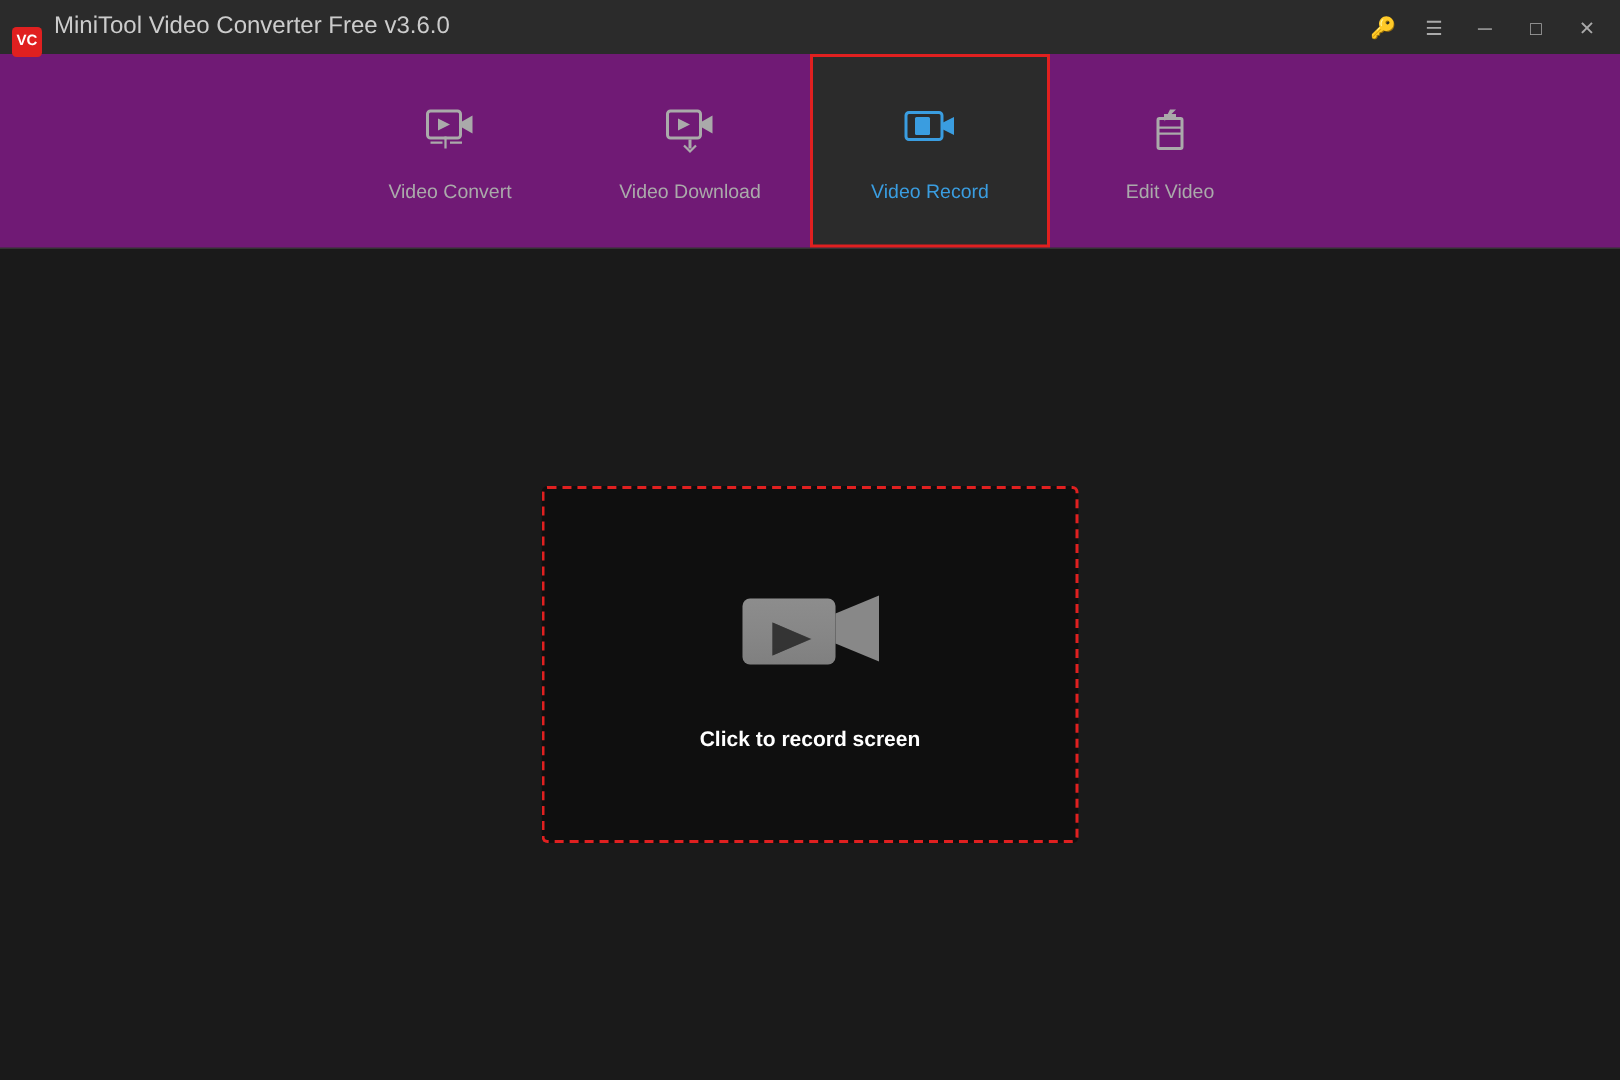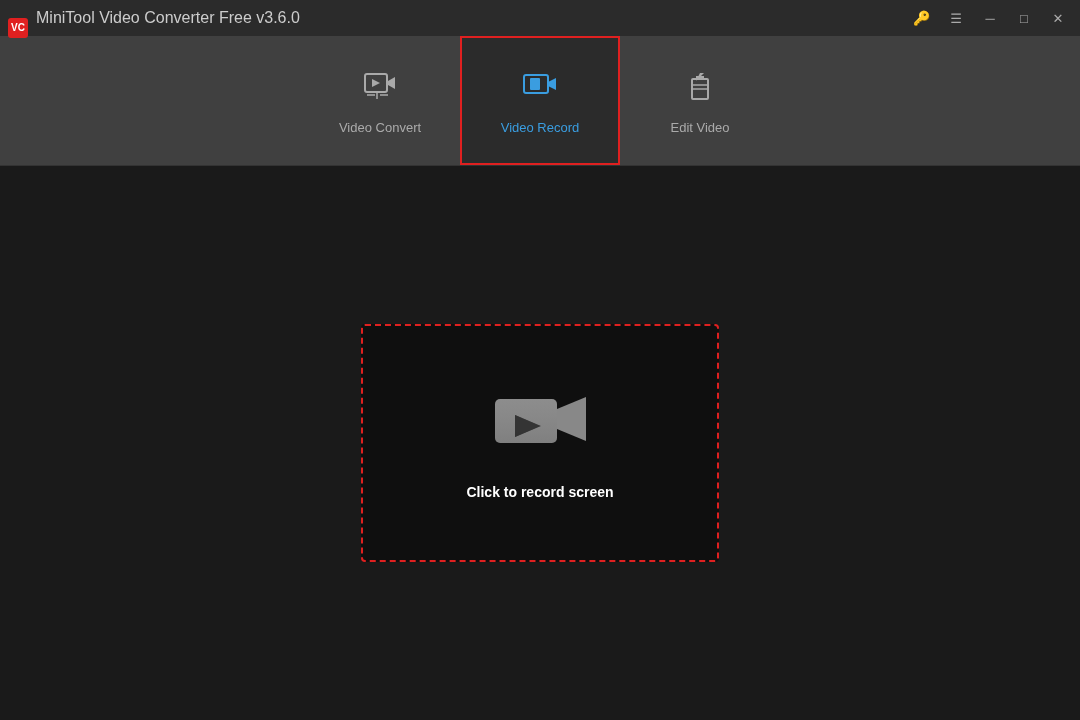--- a/index.html
+++ b/index.html
@@ -71,21 +71,21 @@
     }
 
     .key-icon {
       color: #c8a43a;
       font-size: 14px;
     }
 
     
     .nav-bar {
       display: flex;
-      background: #404040;
+      background: #701a75;
       height: 130px;
       align-items: center;
       justify-content: center;
       gap: 0;
       border-bottom: 1px solid #333;
     }
 
     .nav-tab {
       display: flex;
       flex-direction: column;
@@ -207,20 +207,32 @@
         <rect x="3" y="7" width="22" height="18" rx="2" stroke="#aaa" stroke-width="2" fill="none"></rect>
         <path d="M10 12 L10 20 L18 16 Z" fill="#aaa"></path>
         <path d="M26 14 L33 10 L33 22 L26 18 Z" fill="#aaa"></path>
         <path d="M5 28 L13 28 M18 28 L26 28" stroke="#aaa" stroke-width="1.5"></path>
         <path d="M15 24 L15 32" stroke="#aaa" stroke-width="1.5"></path>
       </svg>
     </span>
     <span class="tab-label">Video Convert</span>
   </div>
 
+  <div class="nav-tab">
+    <span class="tab-icon">
+      <svg class="tab-svg" viewBox="0 0 36 36" fill="none" xmlns="http://www.w3.org/2000/svg">
+        <rect x="3" y="7" width="22" height="18" rx="2" stroke="#aaa" stroke-width="2" fill="none"></rect>
+        <path d="M10 12 L10 20 L18 16 Z" fill="#aaa"></path>
+        <path d="M26 14 L33 10 L33 22 L26 18 Z" fill="#aaa"></path>
+        <path d="M18 26 L18 32" stroke="#aaa" stroke-width="2"></path>
+        <path d="M14 30 L18 34 L22 30" stroke="#aaa" stroke-width="1.5" fill="none"></path>
+      </svg>
+    </span>
+    <span class="tab-label">Video Download</span>
+  </div>
 
   <div class="nav-tab active">
     <span class="tab-icon">
       <svg class="tab-svg" viewBox="0 0 36 36" fill="none" xmlns="http://www.w3.org/2000/svg">
         <rect x="2" y="8" width="24" height="18" rx="2" stroke="#3a9de0" stroke-width="2" fill="none"></rect>
         <rect x="8" y="11" width="10" height="12" rx="1" fill="#3a9de0"></rect>
         <path d="M26 15 L34 11 L34 23 L26 19 Z" fill="#3a9de0"></path>
       </svg>
     </span>
     <span class="tab-label">Video Record</span>

